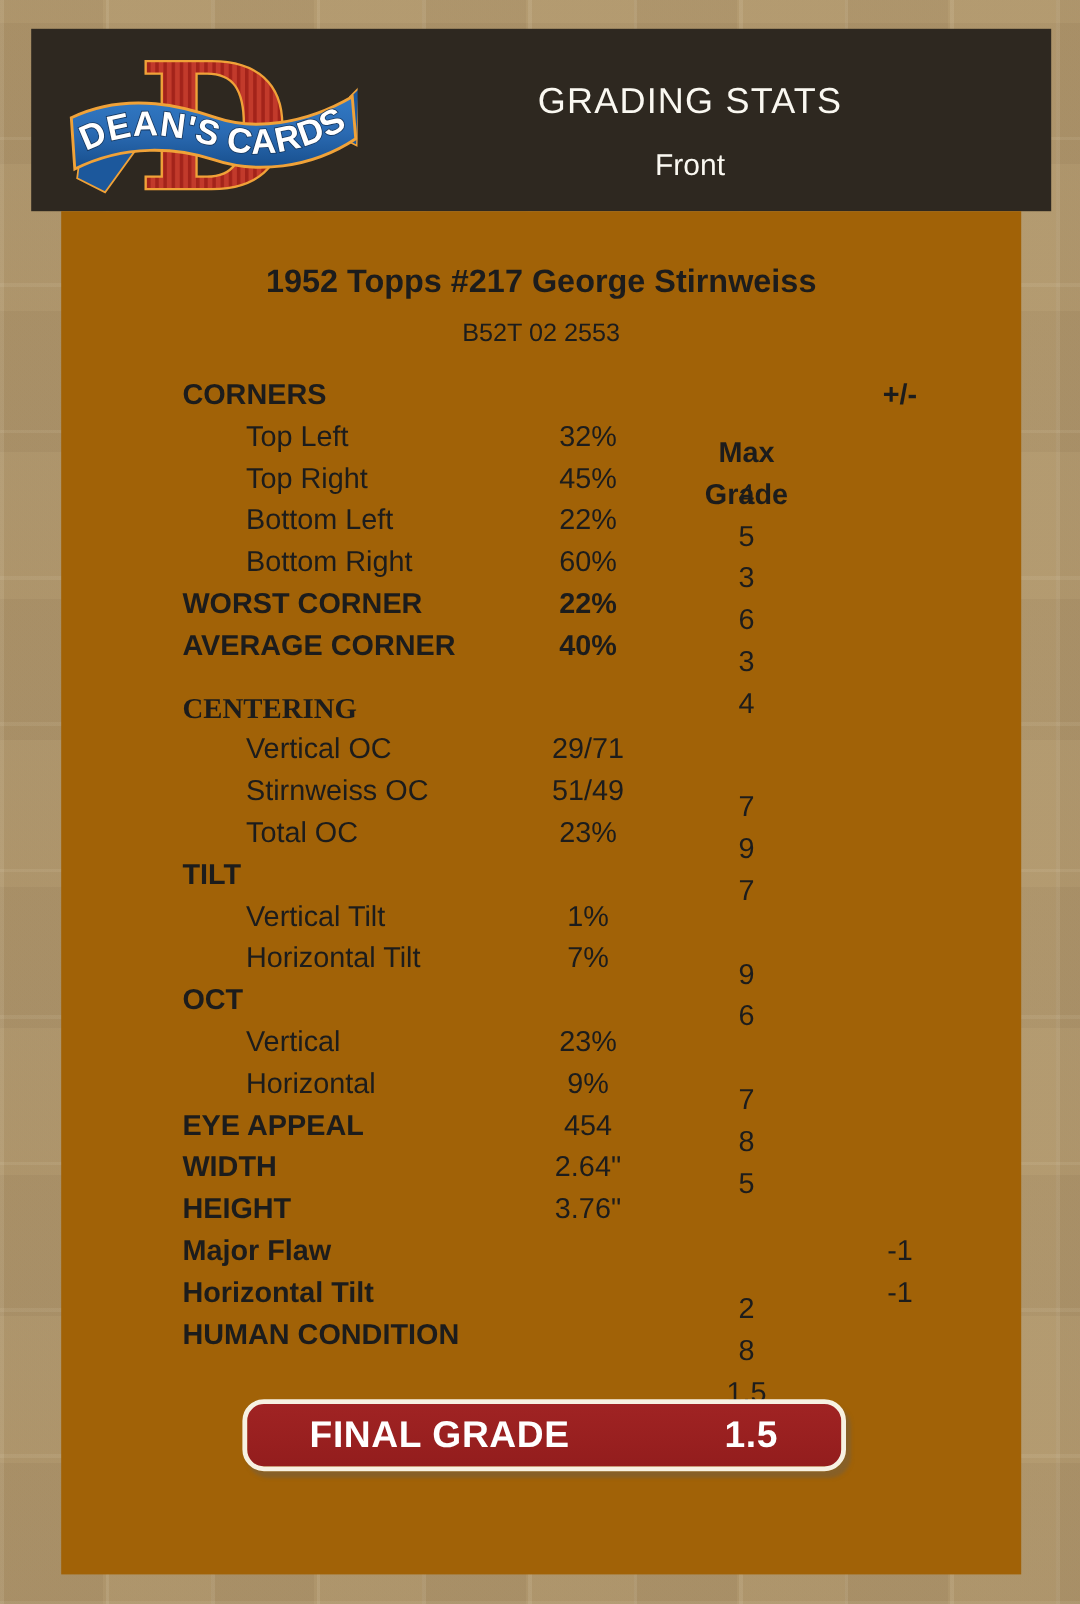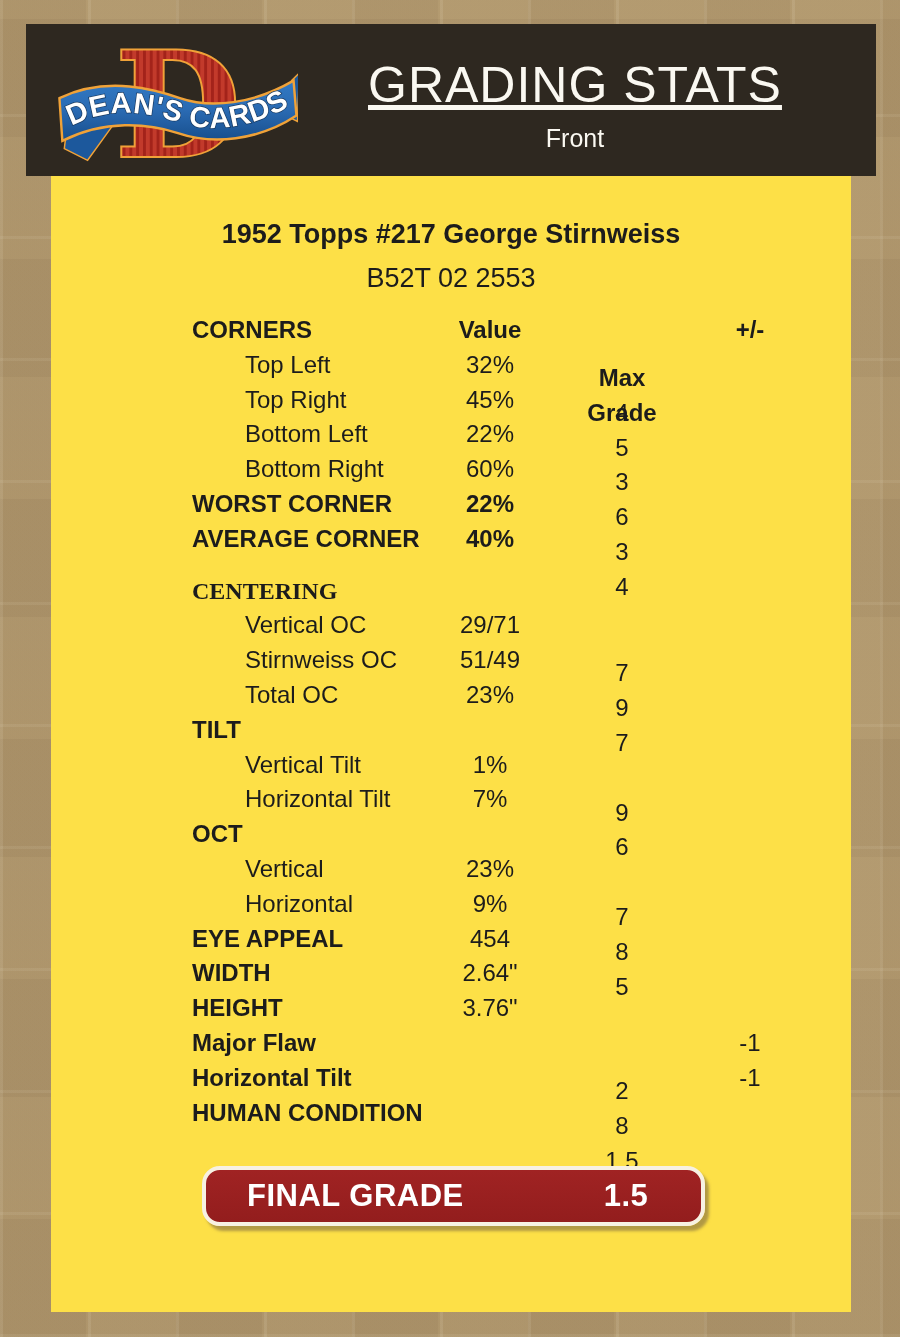--- a/index.html
+++ b/index.html
@@ -17,46 +17,46 @@
       repeating-linear-gradient(0deg, rgba(250,244,224,0.08) 0 3px, rgba(0,0,0,0) 3px 122px),
       repeating-linear-gradient(90deg, rgba(110,84,48,0.10) 0 86px, rgba(170,145,100,0.14) 86px 176px),
       repeating-linear-gradient(0deg, rgba(100,78,48,0.08) 0 118px, rgba(180,158,115,0.10) 118px 240px);
   }
   .header{
     position:absolute;left:26px;top:24px;width:850px;height:152px;
     background:#2e2820;
   }
   .logo{position:absolute;left:28px;top:10px;width:244px;height:136px;}
   .header-text{position:absolute;left:274px;top:36px;width:550px;text-align:center;color:#faf8f1;}
-  .header-title{font-size:50px;line-height:50px;letter-spacing:1px;font-weight:400;text-decoration:underline;}
+  .header-title{font-size:30px;line-height:50px;letter-spacing:1px;font-weight:400;}
   .header-side{font-size:25px;line-height:40px;margin-top:8px;font-weight:400;}
   .panel{
     position:absolute;left:51px;top:176px;width:800px;height:1136px;
-    background:#fde047;color:#1c1c1c;
+    background:#a16207;color:#1c1c1c;
   }
   .card-title{position:absolute;top:42px;left:0;width:100%;text-align:center;font-size:27px;font-weight:bold;line-height:32px;}
-  .card-serial{position:absolute;top:86px;left:0;width:100%;text-align:center;font-size:27px;line-height:32px;}
+  .card-serial{position:absolute;top:86px;left:0;width:100%;text-align:center;font-size:21px;line-height:32px;}
   .stats-table{position:absolute;top:137px;left:0;width:100%;}
   .trow{position:relative;height:34.8px;line-height:34.8px;font-size:24px;}
   .trow.gap{margin-top:17px;font-family:Liberation Serif, serif;}
-  .c-label{position:absolute;left:101px;white-space:nowrap;margin-left:40px;}
+  .c-label{position:absolute;left:101px;white-space:nowrap;}
   .c-label.indent{left:154px;}
   .c-value{position:absolute;left:355px;width:168px;text-align:center;}
   .c-grade{position:absolute;left:521px;width:100px;text-align:center;margin-top:48px;}
   .c-pm{position:absolute;left:649px;width:100px;text-align:center;}
   .b{font-weight:bold;}
   .final-grade{
     position:absolute;left:151px;top:990px;width:503px;height:60px;box-sizing:border-box;
     background:linear-gradient(#a02323,#931d1d);
     border:4px solid #f7f1e2;border-radius:18px;
     box-shadow:4px 5px 3px rgba(115,95,65,0.55);
     color:#ffffff;font-weight:bold;font-size:31px;letter-spacing:0.5px;
     cursor:pointer;
   }
-  .fg-label{position:absolute;left:41px;top:50%;transform:translateY(-50%);white-space:nowrap;}
+  .fg-label{position:absolute;left:52px;top:50%;transform:translateY(-50%);white-space:nowrap;}
   .fg-value{position:absolute;left:388px;width:64px;text-align:center;top:50%;transform:translateY(-50%);}
 </style>
 </head>
 <body>
 
 <div class="bg-collage"></div>
 
 <div class="header">
   <svg class="logo" viewBox="0 0 250 140" xmlns="http://www.w3.org/2000/svg">
     <defs>
@@ -89,21 +89,20 @@
   </div>
 </div>
 
 <div class="panel">
   <div class="card-title">1952 Topps #217 George Stirnweiss</div>
   <div class="card-serial">B52T 02 2553</div>
 
   <div class="stats-table">
       <div class="trow">
         <span class="c-label b">CORNERS</span>
-        <span class="c-value b">Value</span>
         <span class="c-grade b">Max Grade</span>
         <span class="c-pm b">+/-</span>
       </div>
       <div class="trow">
         <span class="c-label indent">Top Left</span>
         <span class="c-value">32%</span>
         <span class="c-grade">4</span>
         <span class="c-pm"></span>
       </div>
       <div class="trow">

